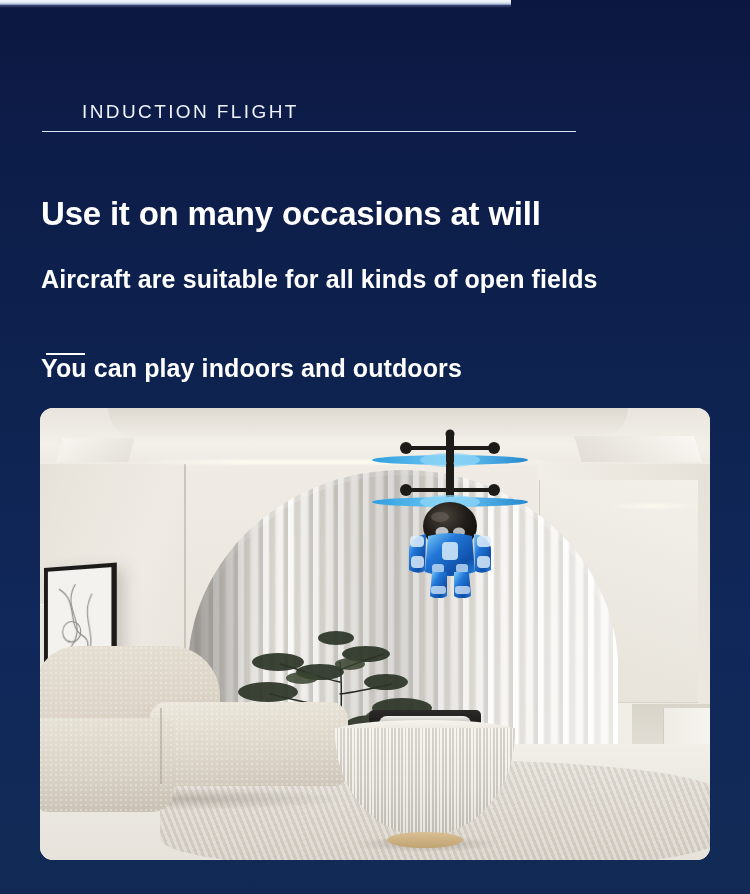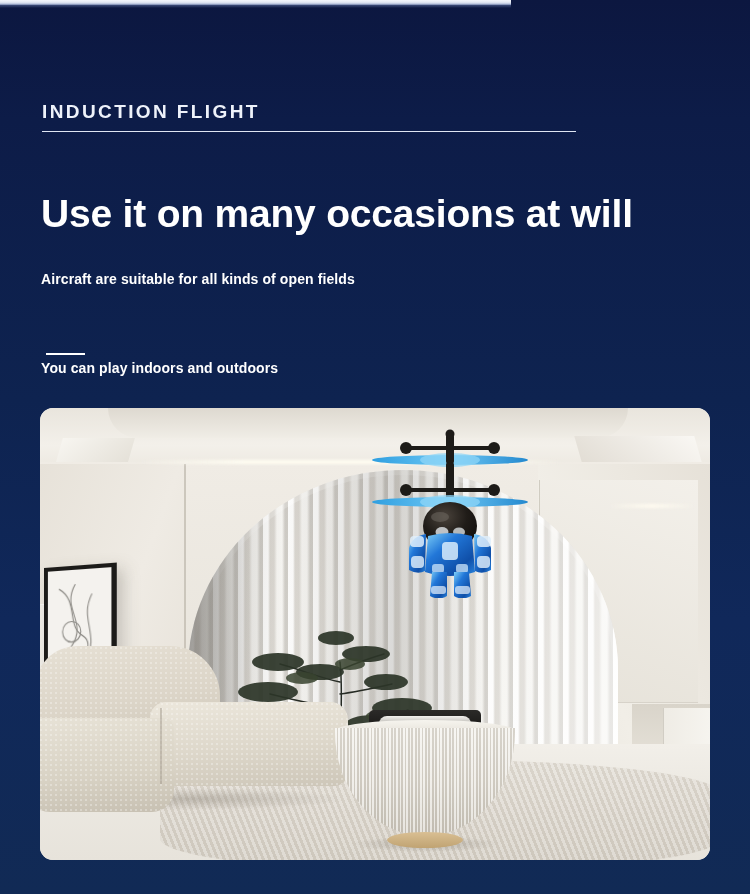--- a/index.html
+++ b/index.html
@@ -46,51 +46,52 @@
   
   .eyebrow-wrap {
     position: absolute;
     left: 42px;
     top: 99px;
     width: 534px;
   }
   .eyebrow {
     color: #eef2fa;
     font-size: 19px;
-    font-weight: 700;
+    font-weight: 400;
     letter-spacing: 2.4px;
     line-height: 26px;
     white-space: nowrap;
+    margin-left: 40px;
   }
   .eyebrow-rule {
     margin-top: 6px;
     height: 1px;
     width: 534px;
     background: #dfe6f3;
   }
 
   
   .headline {
     position: absolute;
     left: 41px;
     top: 190px;
     color: #ffffff;
-    font-size: 39px;
+    font-size: 33px;
     font-weight: 700;
     letter-spacing: -0.2px;
     line-height: 48px;
     white-space: nowrap;
   }
 
   
   .subline {
     position: absolute;
     left: 41px;
     color: #ffffff;
-    font-size: 14px;
+    font-size: 25px;
     font-weight: 700;
     letter-spacing: 0.1px;
     line-height: 30px;
     white-space: nowrap;
   }
   .subline-1 { top: 264px; }
   .subline-2 { top: 305px; margin-top: 48px; }
 
   
   .dash {

